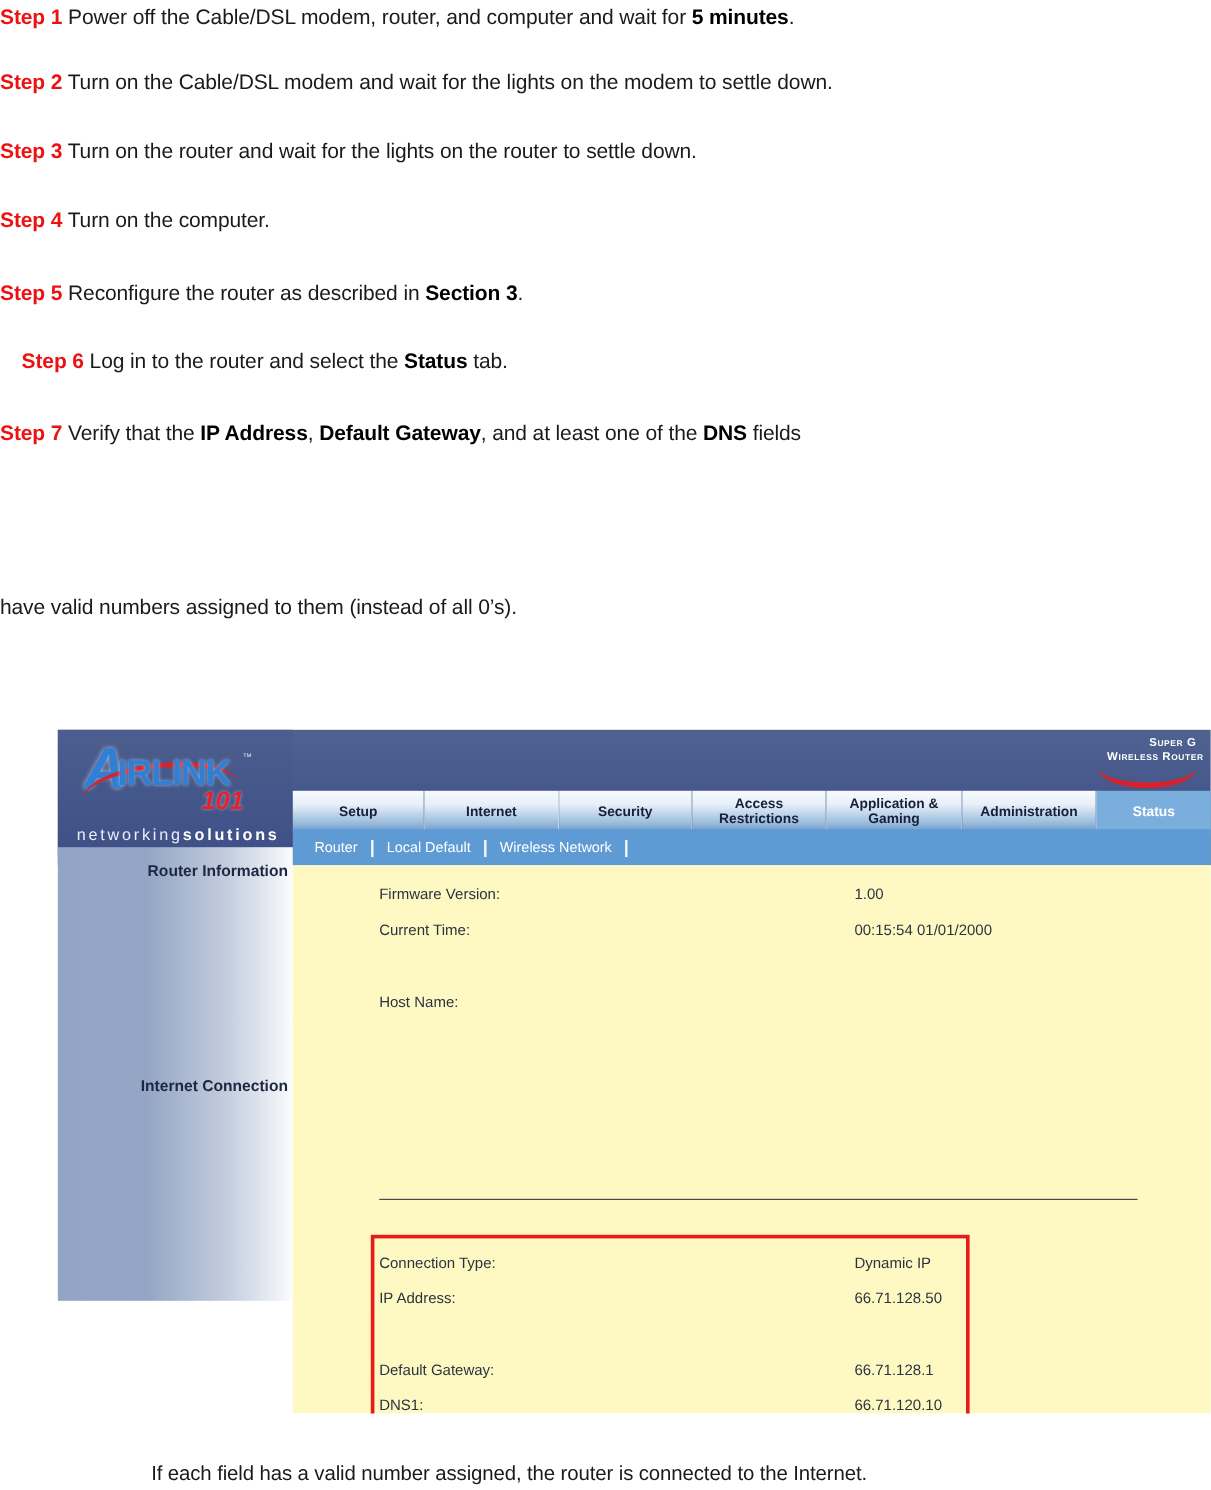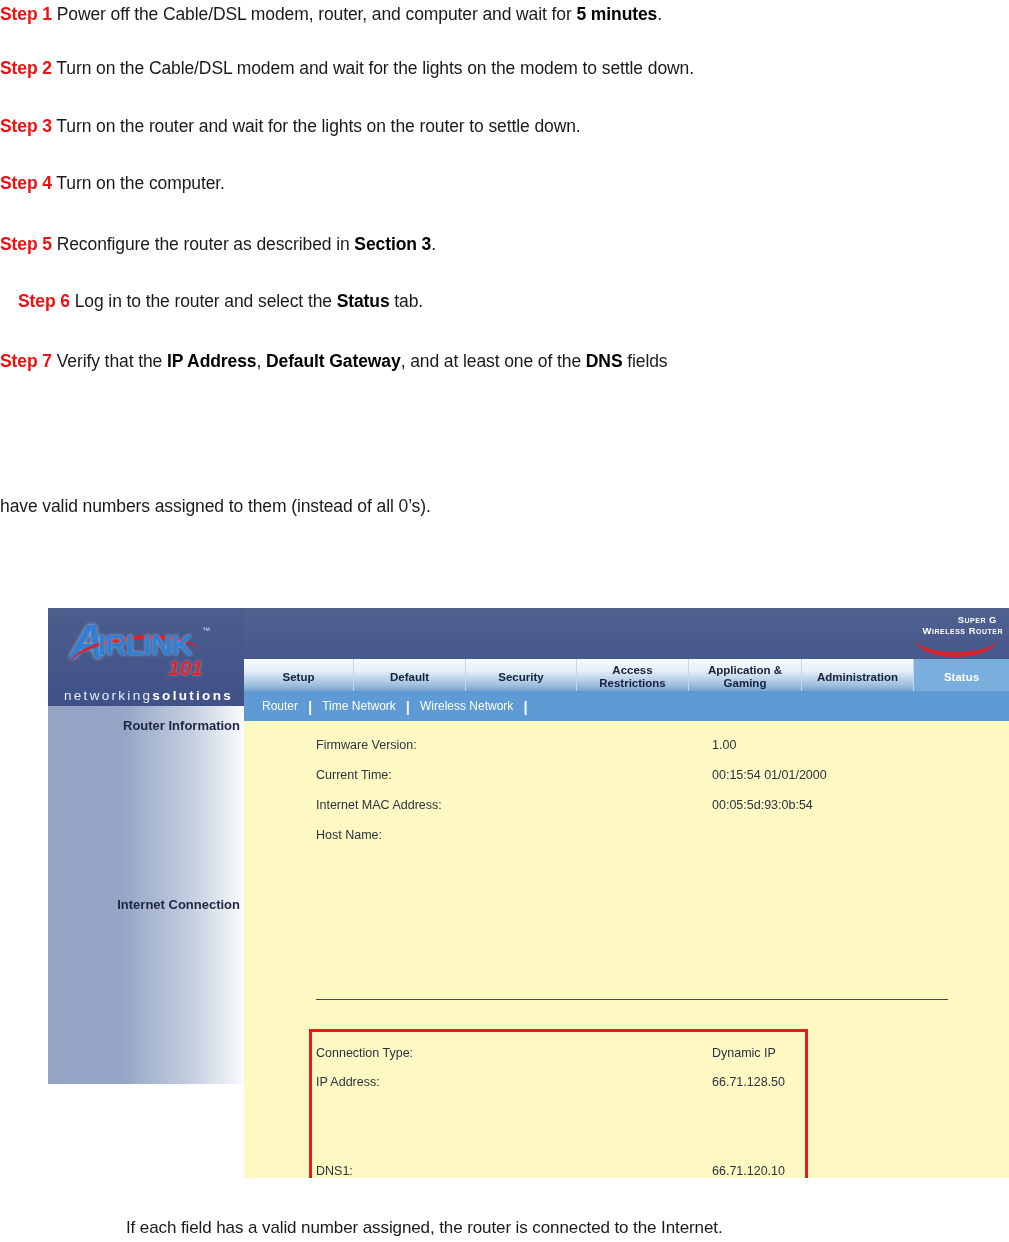--- a/index.html
+++ b/index.html
@@ -348,34 +348,34 @@
     </div>
 
     <div class="superg">
       <div class="superg-l1">Super G</div>
       <div class="superg-l2">Wireless Router</div>
       <div class="superg-swoosh"></div>
     </div>
 
     <div class="tabs">
       <div class="tab" style="width:110px;">Setup</div>
-      <div class="tab" style="width:112px;">Default</div>
+      <div class="tab" style="width:112px;">Internet</div>
       <div class="tab" style="width:111px;">Security</div>
       <div class="tab" style="width:112px; white-space:pre-line;">Access
 Restrictions</div>
       <div class="tab" style="width:113px; white-space:pre-line;">Application &amp;
 Gaming</div>
       <div class="tab" style="width:112px;">Administration</div>
       <div class="tab active">Status</div>
     </div>
 
     <div class="subnav">
       <span class="subnav-item">Router</span>
       <span class="subnav-sep">|</span>
-      <span class="subnav-item">Time Network</span>
+      <span class="subnav-item">Local Default</span>
       <span class="subnav-sep">|</span>
       <span class="subnav-item">Wireless Network</span>
       <span class="subnav-sep">|</span>
     </div>
   </div>
 
   <div class="shot-side">
     <div class="side-label ri">Router Information</div>
     <div class="side-label ic">Internet Connection</div>
   </div>
@@ -383,41 +383,41 @@
   <div class="shot-body">
 
     <div class="field-row" style="left:72px; top:17px; width:620px;">
       <span class="field-label">Firmware Version:</span>
       <span class="field-value">1.00</span>
     </div>
     <div class="field-row" style="left:72px; top:47px; width:620px;">
       <span class="field-label">Current Time:</span>
       <span class="field-value">00:15:54 01/01/2000</span>
     </div>
-    <div class="field-row" style="left:72px; top:77px; width:620px;">
-      <span class="field-label">Internet MAC Address:</span>
-      <span class="field-value">00:05:5d:93:0b:54</span>
-    </div>
     <div class="field-row" style="left:72px; top:107px; width:620px;">
       <span class="field-label">Host Name:</span>
       <span class="field-value"></span>
     </div>
 
     <div class="hr"></div>
 
     <div class="red-box"></div>
 
     <div class="field-row" style="left:72px; top:325px; width:480px;">
       <span class="field-label">Connection Type:</span>
       <span class="field-value">Dynamic IP</span>
     </div>
     <div class="field-row" style="left:72px; top:354px; width:480px;">
       <span class="field-label">IP Address:</span>
       <span class="field-value">66.71.128.50</span>
     </div>
+    <div class="field-row" style="left:72px; top:414px; width:480px;">
+      <span class="field-label">Default Gateway:</span>
+      <span class="field-value">66.71.128.1</span>
+    </div>
     <div class="field-row" style="left:72px; top:443px; width:480px;">
       <span class="field-label">DNS1:</span>
       <span class="field-value">66.71.120.10</span>
     </div>
 
   </div>
 </div>
 
 <div class="caption">If each field has a valid number assigned, the router is connected to the Internet.</div>
 

